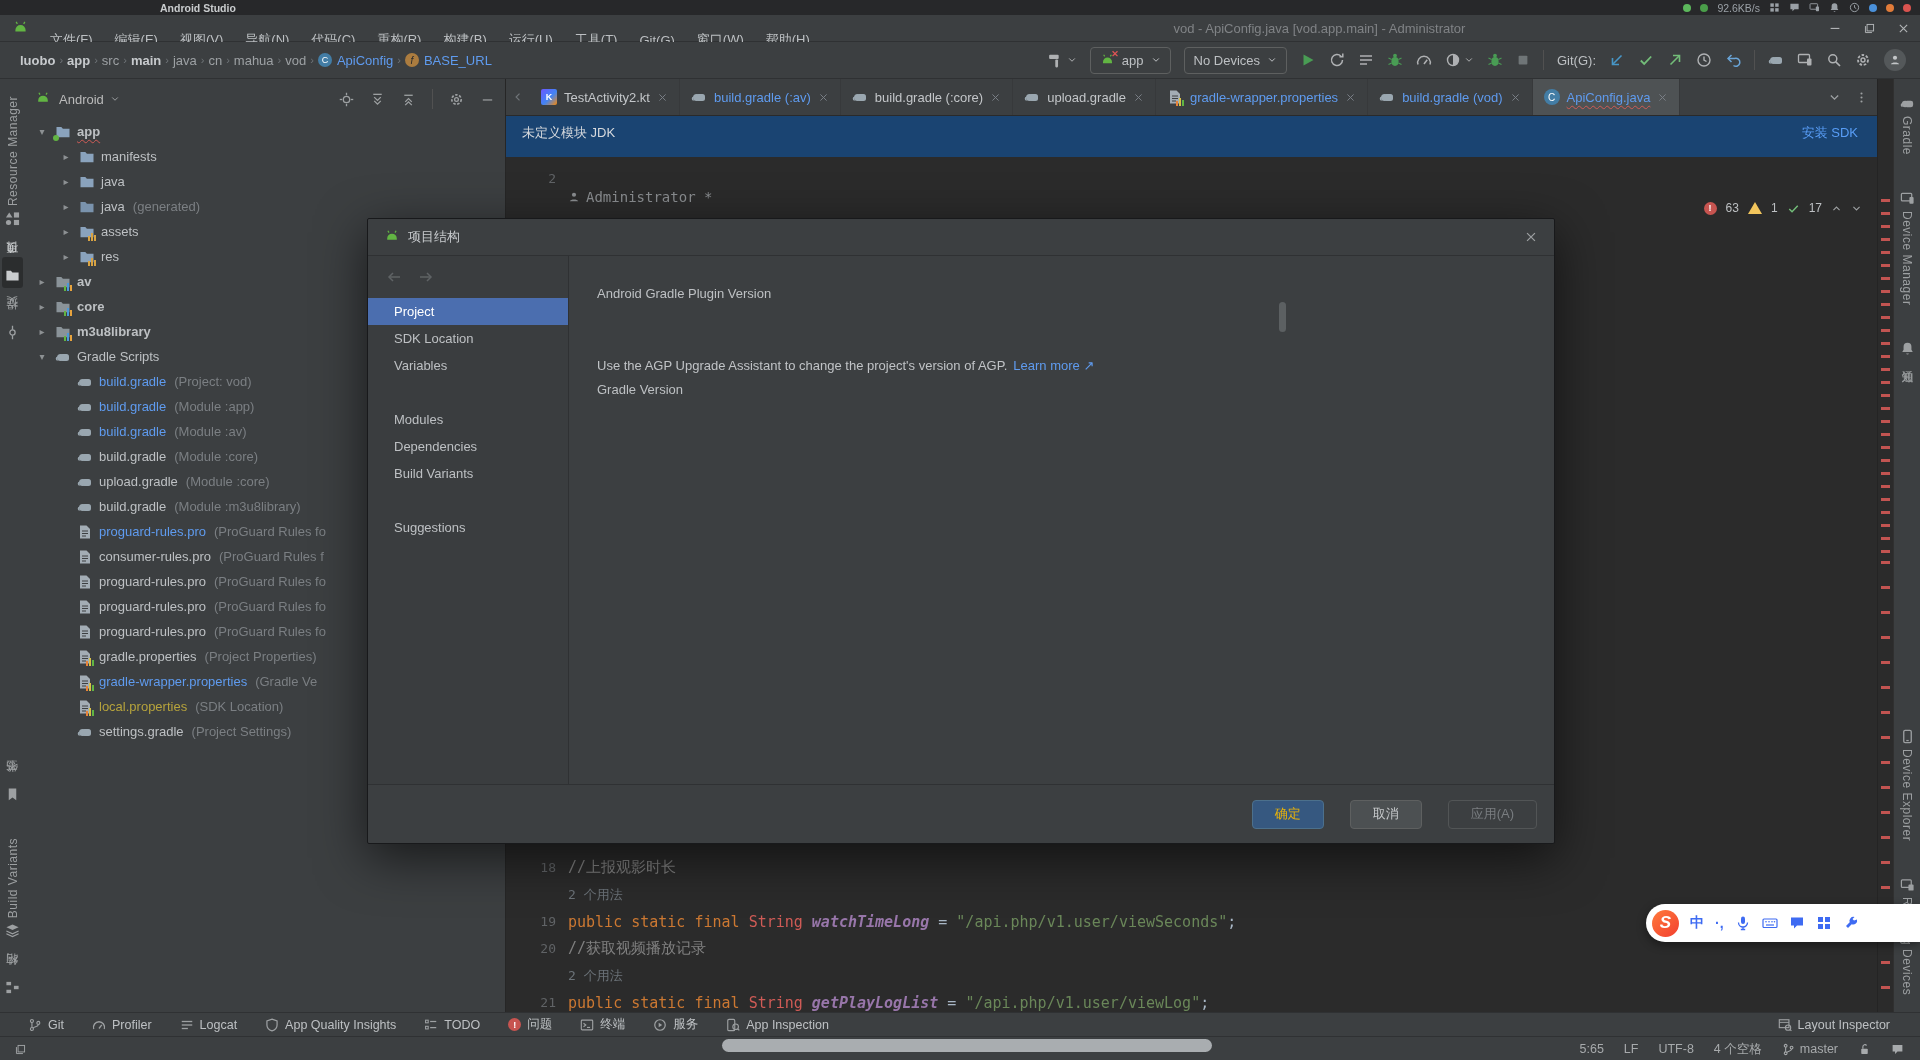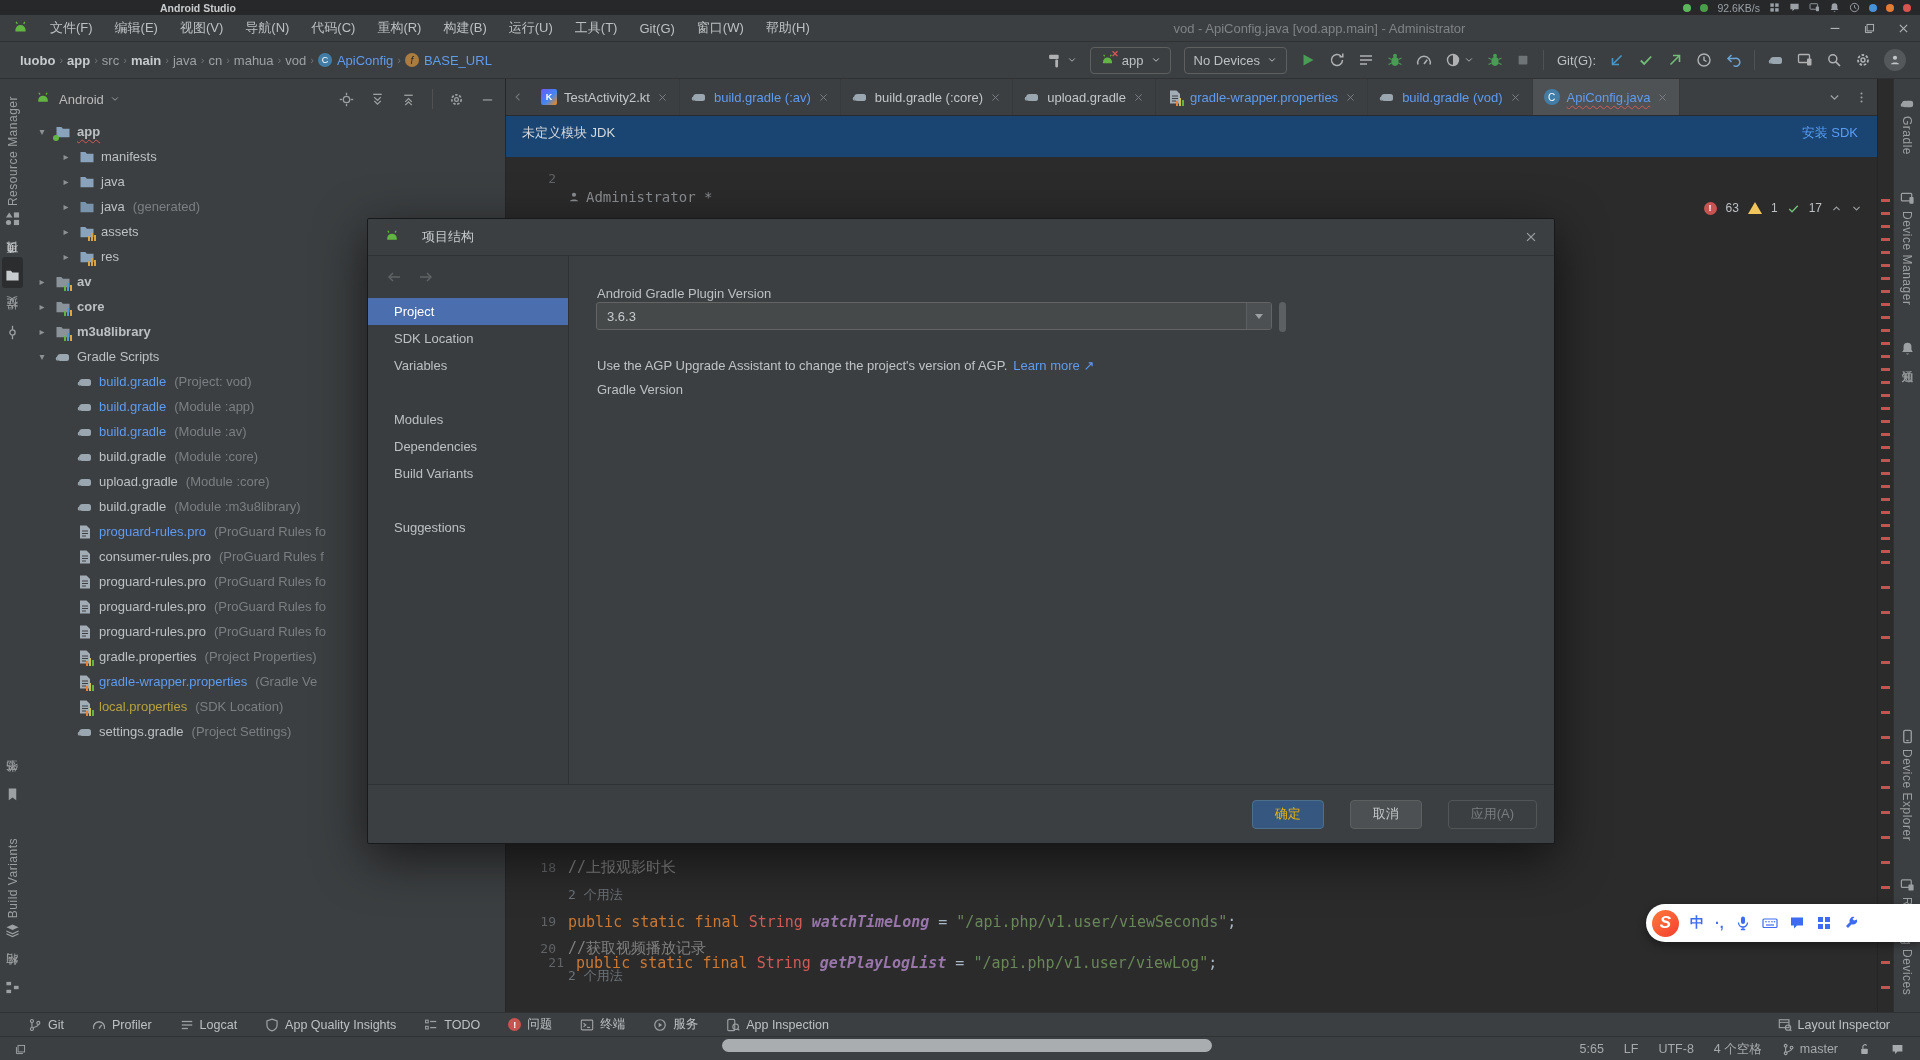--- a/index.html
+++ b/index.html
@@ -9,21 +9,21 @@
   svg.ic{width:16px;height:16px;display:block;}
   
   #tray{position:absolute;left:0;top:0;width:1920px;height:15px;background:#27282a;display:flex;align-items:center;font-size:10.5px;color:#c9ccce;}
   #tray .appname{margin-left:160px;font-weight:bold;}
   #tray .spacer{flex:1}
   #tray .titem{margin-right:9px;display:flex;align-items:center;gap:3px;color:#9aa0a6;}
   .dot{width:8px;height:8px;border-radius:50%;display:inline-block;}
   
   #menubar{position:absolute;left:0;top:15px;width:1920px;height:26px;background:#3c3f41;border-bottom:1px solid #2f3133;display:flex;align-items:center;}
   #menubar .logo{margin:0 10px 0 12px;color:#62b543;}
-  .menu{padding:0 11px;height:100%;display:flex;align-items:center;color:#bdc0c3;}
+  .menu{padding:0 11px;height:100%;display:flex;align-items:center;color:#bdc0c3;margin-top:12px;}
   #wintitle{flex:1;text-align:center;color:#808386;}
   .winbtn{width:34px;height:100%;display:flex;align-items:center;justify-content:center;color:#b0b3b5;}
   
   #toolbar{position:absolute;left:0;top:42px;width:1920px;height:36px;background:#3c3f41;border-bottom:1px solid #2f3133;display:flex;align-items:center;}
   #crumbs{display:flex;align-items:center;margin-left:20px;gap:4px;white-space:nowrap;}
   .crumb{color:#9da1a4;display:flex;align-items:center;gap:5px;}
   .crumb.bold{color:#c7cacd;font-weight:bold;}
   .crumb.blue{color:#5f9bef;}
   .csep{color:#6f7478;font-size:11px;}
   #toolbar .right{margin-left:auto;display:flex;align-items:center;gap:13px;padding-right:14px;color:#afb1b3;}
@@ -91,21 +91,21 @@
   #bottombar .items{display:flex;gap:28px;margin-left:28px;}
   .bitem{display:flex;align-items:center;gap:6px;color:#bdc0c3;}
   .bitem svg{width:14px;height:14px;color:#9da0a2;}
   #bottombar .right{margin-left:auto;margin-right:30px;}
   #statusbar{position:absolute;left:0;top:1036px;width:1920px;height:24px;background:#3c3f41;border-top:1px solid #2f3133;display:flex;align-items:center;font-size:12.5px;color:#a7aaac;}
   #statusbar .left{margin-left:14px;color:#9da0a2;}
   #statusbar .right{margin-left:auto;display:flex;align-items:center;gap:20px;margin-right:16px;}
   #progresspill{position:absolute;left:722px;top:1039px;width:490px;height:13px;border-radius:7px;background:#a9adb0;}
   
   #dialog{position:absolute;left:367px;top:218px;width:1186px;height:624px;background:#3c3f41;border:1px solid #18191b;border-radius:2px;box-shadow:0 14px 50px rgba(0,0,0,.6);z-index:40;}
-  #dlgtitle{height:36px;display:flex;align-items:center;padding:0 16px;gap:22px;border-bottom:1px solid #2f3133;color:#c8cbce;}
+  #dlgtitle{height:36px;display:flex;align-items:center;padding:0 16px;gap:8px;border-bottom:1px solid #2f3133;color:#c8cbce;}
   #dlgclose{margin-left:auto;color:#9da0a2;}
   #dlgbody{display:flex;height:528px;}
   #dlgnav{width:200px;background:#3a3d3f;border-right:1px solid #2f3133;}
   #dlgnav .arrows{height:42px;display:flex;align-items:center;gap:16px;padding-left:18px;color:#5f6365;}
   .navitem{height:27px;display:flex;align-items:center;padding-left:26px;color:#bdc0c3;}
   .navitem.sel{background:#4b6eaf;color:#fff;}
   .navgap{height:27px;}
   #dlgcontent{position:relative;flex:1;}
   .dlabel{position:absolute;left:28px;color:#bdc0c3;}
   .combo{position:absolute;left:27px;height:26px;background:#45494a;border:1px solid #646464;border-radius:3px;display:flex;align-items:center;}
@@ -1129,21 +1129,21 @@
               <span class="codecell"><span class="kw">public static final </span><span class="err">String</span><span class="pl"> </span><span class="fld">watchTimeLong</span><span class="pl"> = </span><span class="str">"/api.php/v1.user/viewSeconds"</span><span class="pl">;</span></span>
             </div>
             <div class="cl" style="top: 778px;">
               <span class="gut">20</span>
               <span class="codecell"><span class="cmt">//获取视频播放记录</span></span>
             </div>
             <div class="cl" style="top: 805px;">
               <span class="gut"></span>
               <span class="codecell"><span class="inlay">2 个用法</span></span>
             </div>
-            <div class="cl" style="top: 792px; padding-left: 8px;">
+            <div class="cl" style="top: 832px;">
               <span class="gut">21</span>
               <span class="codecell"><span class="kw">public static final </span><span class="err">String</span><span class="pl"> </span><span class="fld">getPlayLogList</span><span class="pl"> = </span><span class="str">"/api.php/v1.user/viewLog"</span><span class="pl">;</span></span>
             </div>
           </div>
         <div id="errwidget">
           <span class="ebadge">!</span>
           <span>63</span>
           <span class="wbadge"></span>
           <span>1</span>
           <span style="color:#73bd79">
@@ -1338,26 +1338,20 @@
             <div class="navgap"></div>
             <div class="navitem">Modules</div>
             <div class="navitem">Dependencies</div>
             <div class="navitem">Build Variants</div>
             <div class="navgap"></div>
             <div class="navitem">Suggestions</div>
           </div>
       </div>
       <div id="dlgcontent">
         <span class="dlabel" style="top:30px">Android Gradle Plugin Version</span>
-        <div class="combo" style="top:46px;width:674px">
-          <span class="val">3.6.3</span>
-          <span class="arrow">
-              <span class="tri"></span>
-            </span>
-        </div>
         <div id="dlgthumb"></div>
         <div class="help">
           <span>Use the AGP Upgrade Assistant to change the project's version of AGP.</span><a>Learn more ↗</a>
         </div>
         <span class="dlabel" style="top:126px">Gradle Version</span>
       </div>
     </div>
     <div id="dlgfoot">
       <span class="btn primary">确定</span>
       <span class="btn">取消</span>

